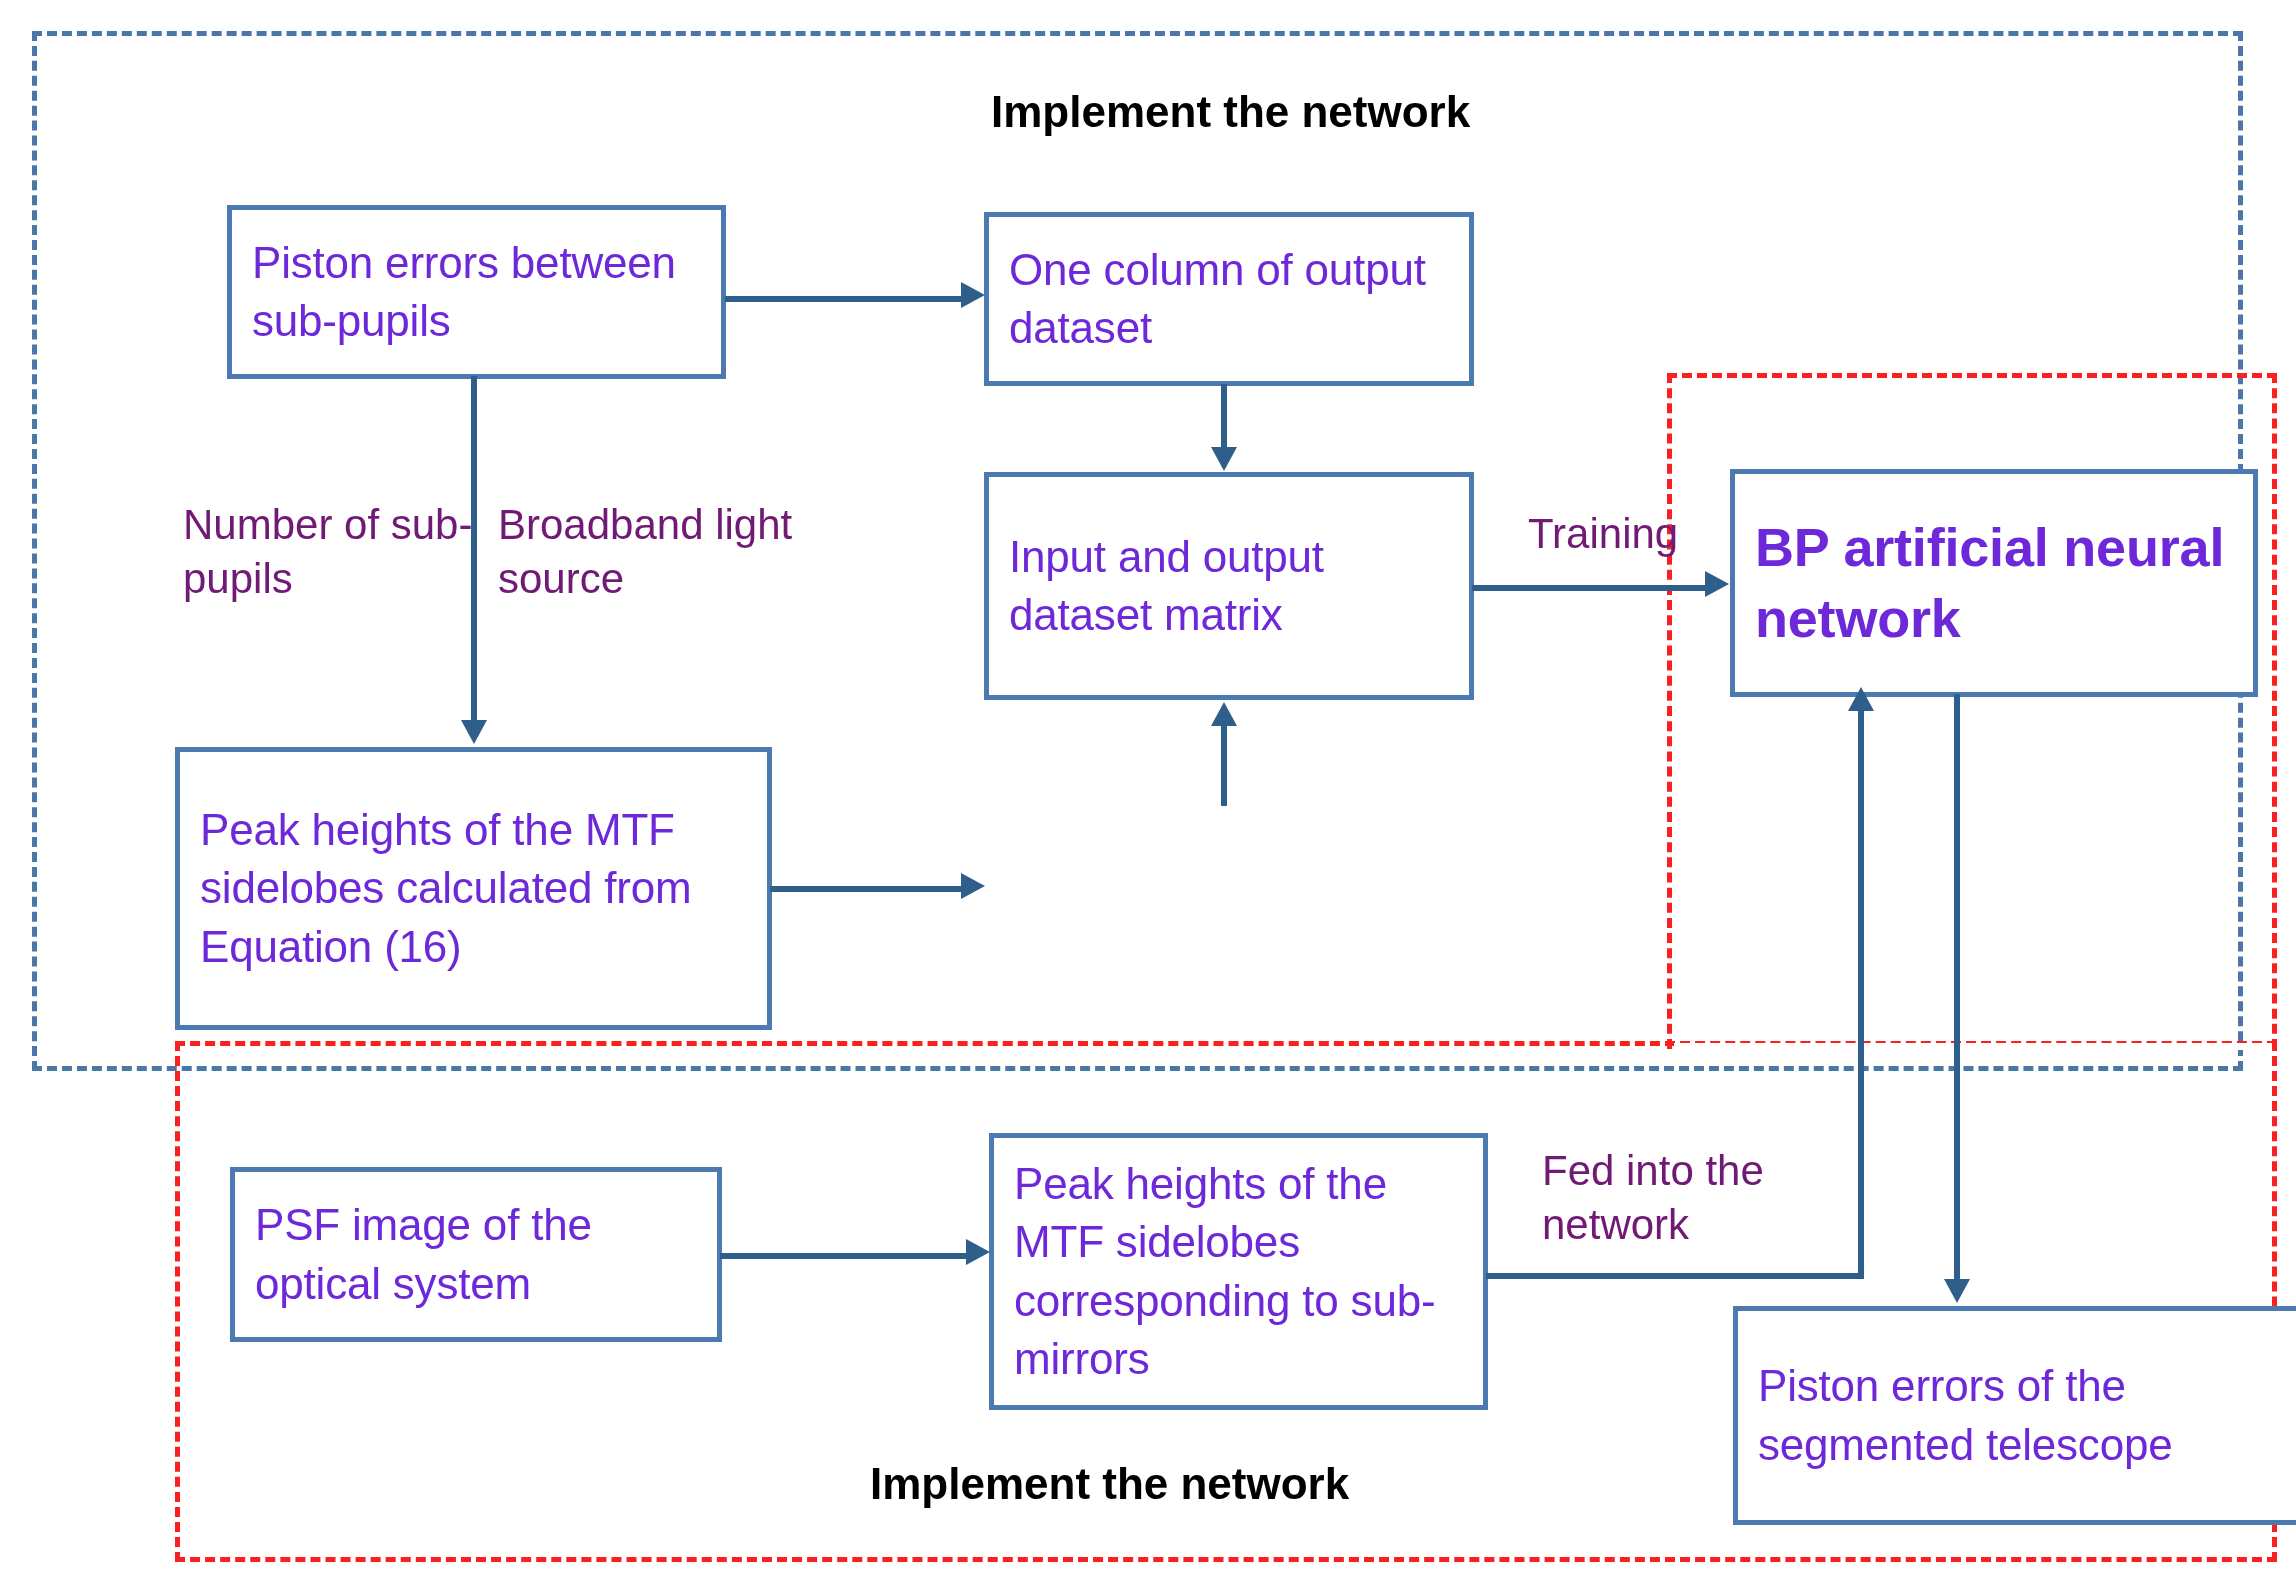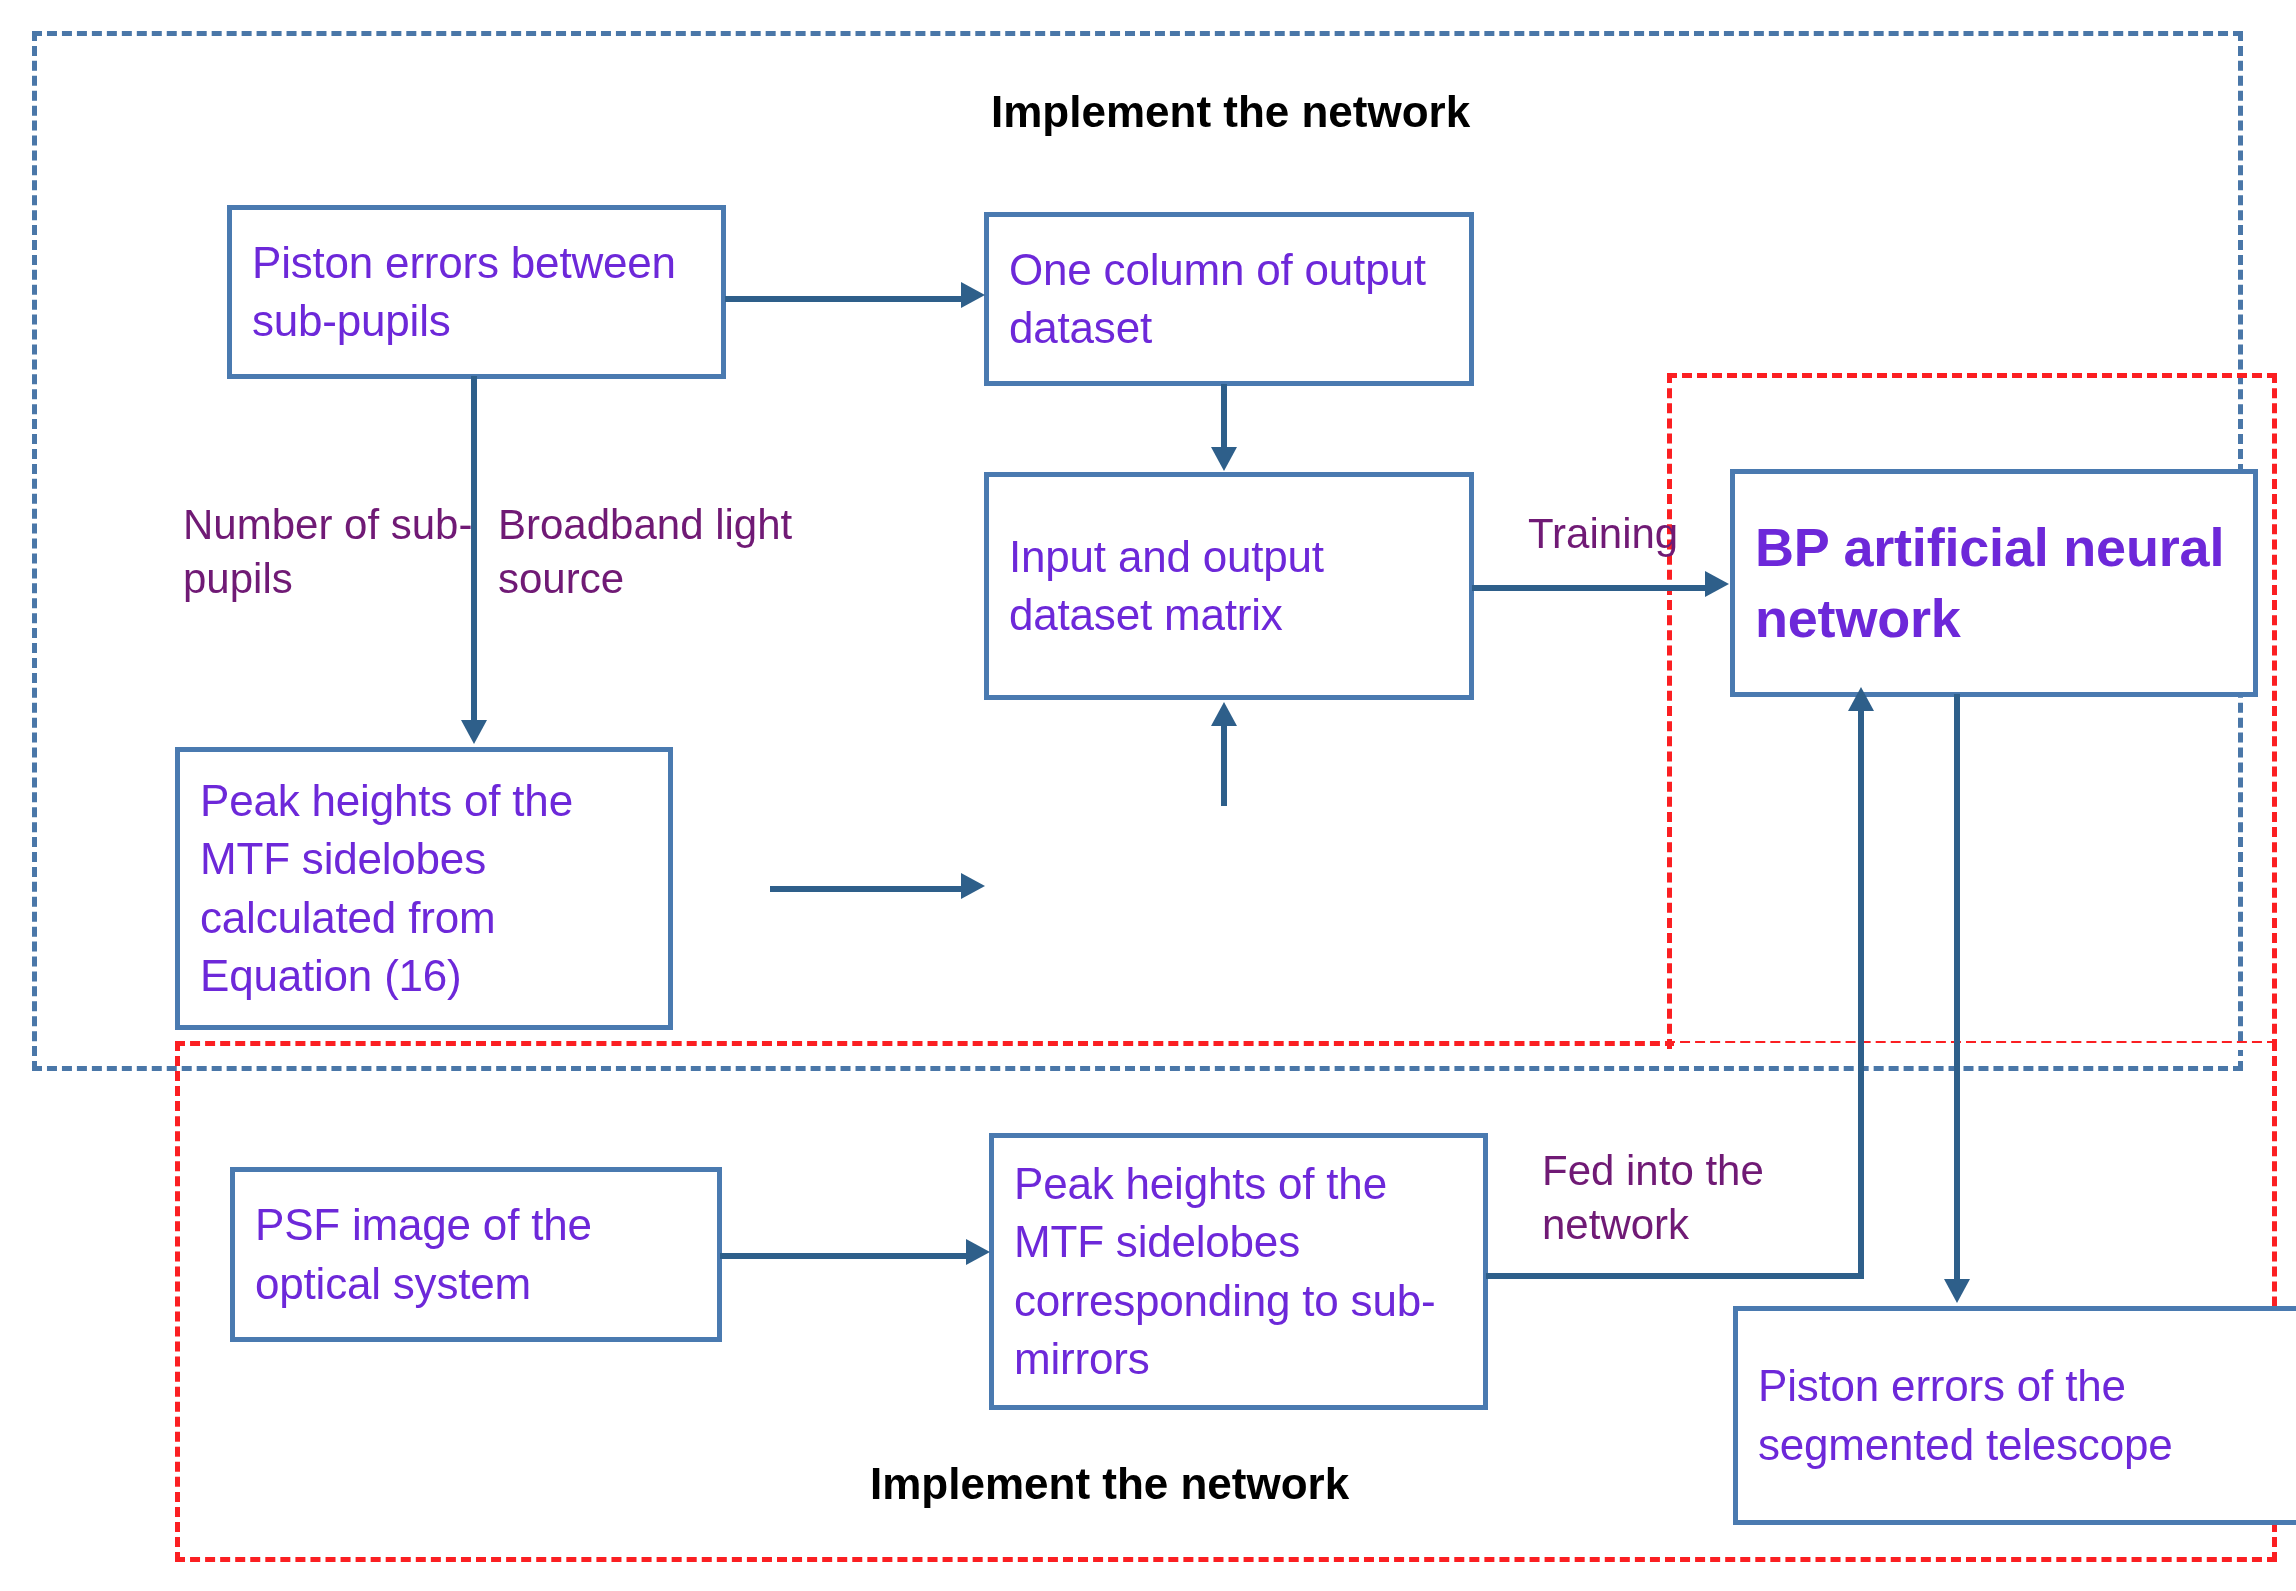--- a/index.html
+++ b/index.html
@@ -133,21 +133,21 @@
   <div class="heading" style="left:870px; top:1459px;">Implement the network</div>
 
   <div class="box" style="left:227px; top:205px; width:499px; height:174px;">Piston errors between sub-pupils</div>
 
   <div class="box" style="left:984px; top:212px; width:490px; height:174px;">One column of output dataset</div>
 
   <div class="box" style="left:984px; top:472px; width:490px; height:228px;">Input and output dataset matrix</div>
 
   <div class="box bold" style="left:1730px; top:469px; width:528px; height:228px;">BP artificial neural network</div>
 
-  <div class="box" style="left:175px; top:747px; width:498px; height:283px;">Peak heights of the MTF sidelobes  calculated from Equation (16)</div>
+  <div class="box" style="left:175px; top:747px; width:597px; height:283px;">Peak heights of the MTF sidelobes  calculated from Equation (16)</div>
 
 
   <div class="box" style="left:230px; top:1167px; width:492px; height:175px;">PSF image of the optical system</div>
 
   <div class="box" style="left:989px; top:1133px; width:499px; height:277px;">Peak heights of the MTF  sidelobes corresponding to sub-mirrors</div>
 
   <div class="box" style="left:1733px; top:1306px; width:599px; height:219px;">Piston errors of the segmented telescope</div>
 
   <div class="edge-label" style="left:183px; top:498px; width:292px;">Number of sub-pupils</div>
 

